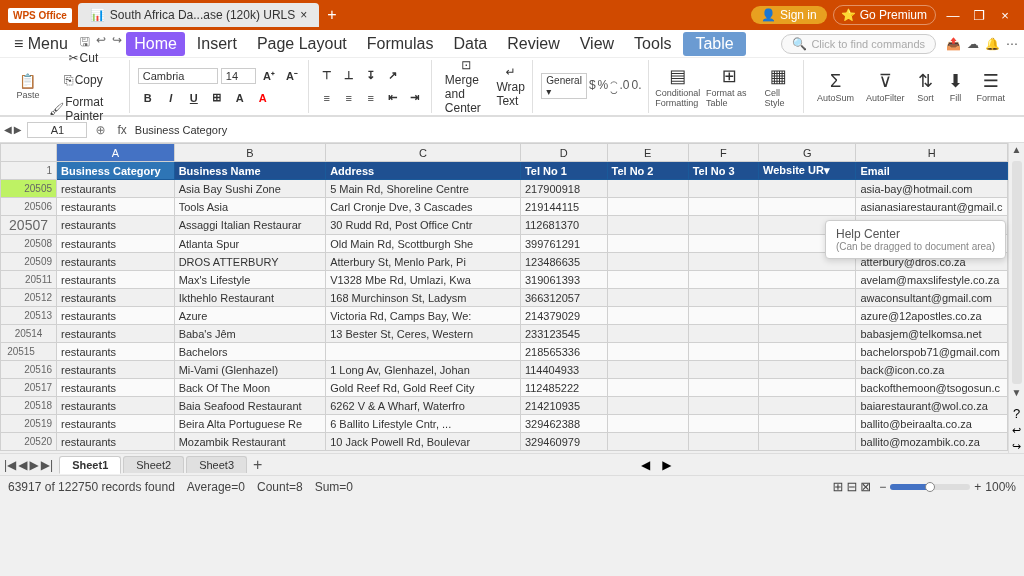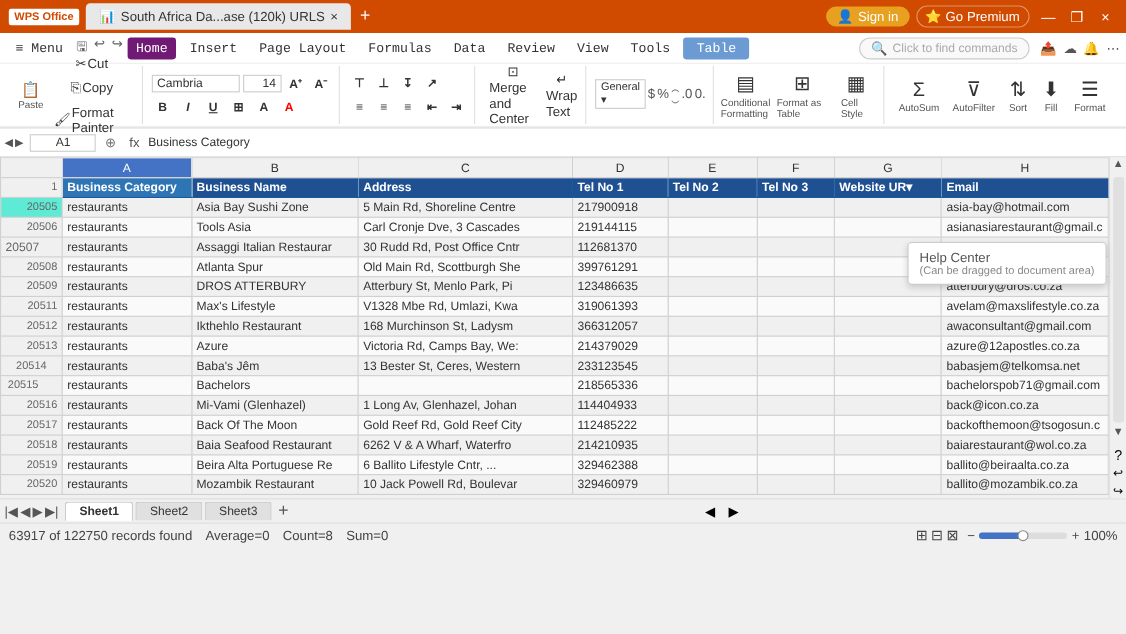--- a/index.html
+++ b/index.html
@@ -83,26 +83,25 @@
       height: 28px;
       display: flex;
       align-items: center;
       padding: 0 6px;
       gap: 4px;
       border-bottom: 1px solid #eee;
     }
     .ribbon-menu-item {
       padding: 3px 8px;
       color: #333;
-      font-size: 12px;
+      font-size: 16px;
       cursor: pointer;
-      font-family: Liberation Mono, monospace;
     }
     .ribbon-menu-item.active {
-      background: #701a75;
+      background: #8b5cf6;
       color: #fff;
       border-radius: 3px;
     }
     .ribbon-menu-item.table-active {
       background: #6b9bd2;
       color: #fff;
       border-radius: 3px;
       padding: 3px 12px;
     }
     .ribbon-tools {
@@ -153,21 +152,21 @@
       width: 80px;
       font-size: 11px;
       color: #333;
     }
     .font-size-box {
       border: 1px solid #ccc;
       padding: 1px 4px;
       width: 35px;
       font-size: 11px;
       color: #333;
-      text-align: right;
+      text-align: left;
     }
     .format-btn {
       width: 20px; height: 20px;
       display: flex; align-items: center; justify-content: center;
       border: 1px solid transparent;
       cursor: pointer;
       font-size: 11px;
       font-weight: bold;
       color: #333;
       border-radius: 2px;
@@ -576,21 +575,21 @@
           <td style="background:#1f5091;color:#fff;font-weight:bold;font-size:11px;border:1px solid #1a5a9a;overflow:hidden;">Address</td>
           <td style="background:#1f5091;color:#fff;font-weight:bold;font-size:11px;border:1px solid #1a5a9a;overflow:hidden;">Tel No 1</td>
           <td style="background:#1f5091;color:#fff;font-weight:bold;font-size:11px;border:1px solid #1a5a9a;overflow:hidden;">Tel No 2</td>
           <td style="background:#1f5091;color:#fff;font-weight:bold;font-size:11px;border:1px solid #1a5a9a;overflow:hidden;">Tel No 3</td>
           <td style="background:#1f5091;color:#fff;font-weight:bold;font-size:11px;border:1px solid #1a5a9a;overflow:hidden;">Website UR▾</td>
           <td style="background:#1f5091;color:#fff;font-weight:bold;font-size:11px;border:1px solid #1a5a9a;overflow:hidden;">Email</td>
         </tr>
       </thead>
       <tbody id="data-rows">
       <tr class="data-row">
-    <td style="background:#5eead4;text-align:right;padding-right:4px;color:#666;font-size:10px;border:1px solid #d0d0d0;width:36px;">20505</td>
+    <td style="background:#bef264;text-align:right;padding-right:4px;color:#666;font-size:10px;border:1px solid #d0d0d0;width:36px;">20505</td>
     <td class="col-a">restaurants</td>
     <td class="col-b" style="overflow:hidden;max-width:140px;">Asia Bay Sushi Zone</td>
     <td class="col-c" style="overflow:hidden;max-width:180px;">5 Main Rd, Shoreline Centre</td>
     <td class="col-d">217900918</td>
     <td class="col-e"></td>
     <td class="col-f"></td>
     <td class="col-g"></td>
     <td class="col-h" style="overflow:hidden;max-width:140px;">asia-bay@hotmail.com</td>
   </tr>
           <tr class="data-row">
@@ -598,21 +597,21 @@
     <td class="col-a">restaurants</td>
     <td class="col-b" style="overflow:hidden;max-width:140px;">Tools Asia</td>
     <td class="col-c" style="overflow:hidden;max-width:180px;">Carl Cronje Dve, 3 Cascades</td>
     <td class="col-d">219144115</td>
     <td class="col-e"></td>
     <td class="col-f"></td>
     <td class="col-g"></td>
     <td class="col-h" style="overflow:hidden;max-width:140px;">asianasiarestaurant@gmail.c</td>
   </tr>
           <tr class="data-row">
-    <td style="background:#f0f0f0;text-align:left;padding-right:4px;color:#666;font-size:11px;border:1px solid #d0d0d0;width:36px;">20507</td>
+    <td style="background:#f0f0f0;text-align:center;padding-right:4px;color:#666;font-size:14px;border:1px solid #d0d0d0;width:36px;">20507</td>
     <td class="col-a">restaurants</td>
     <td class="col-b" style="overflow:hidden;max-width:140px;">Assaggi Italian Restaurar</td>
     <td class="col-c" style="overflow:hidden;max-width:180px;">30 Rudd Rd, Post Office Cntr</td>
     <td class="col-d">112681370</td>
     <td class="col-e"></td>
     <td class="col-f"></td>
     <td class="col-g"></td>
     <td class="col-h" style="overflow:hidden;max-width:140px;">ass</td>
   </tr>
           <tr class="data-row">

